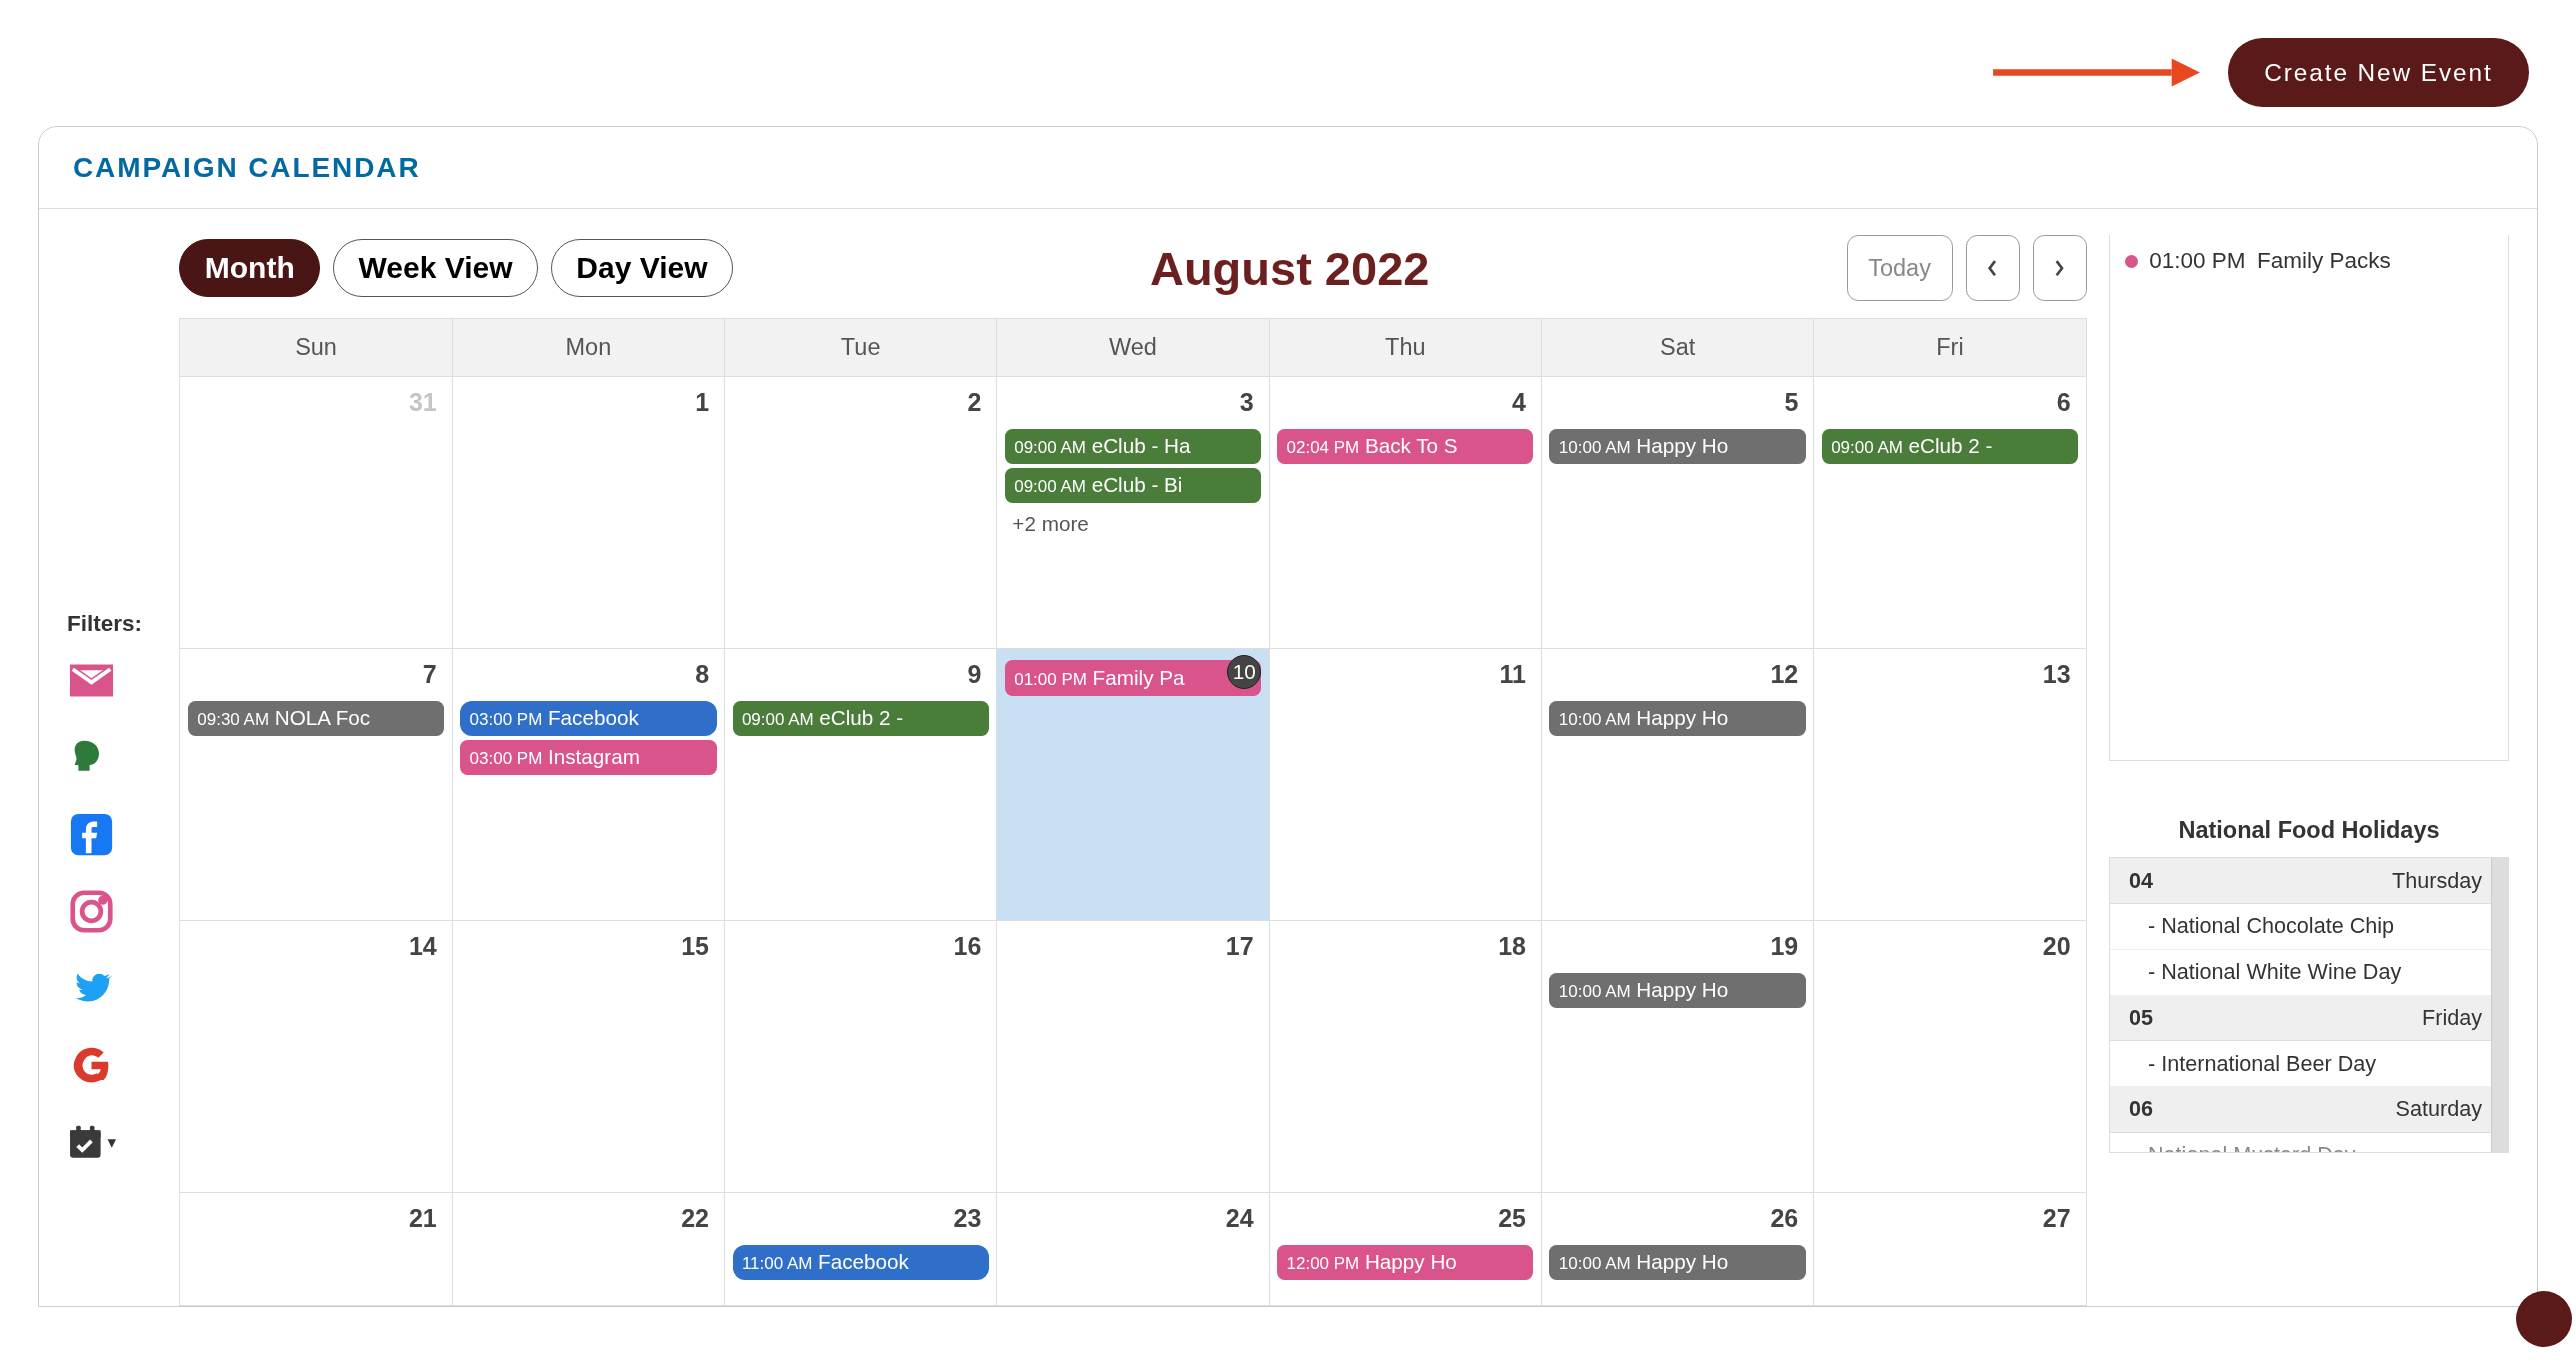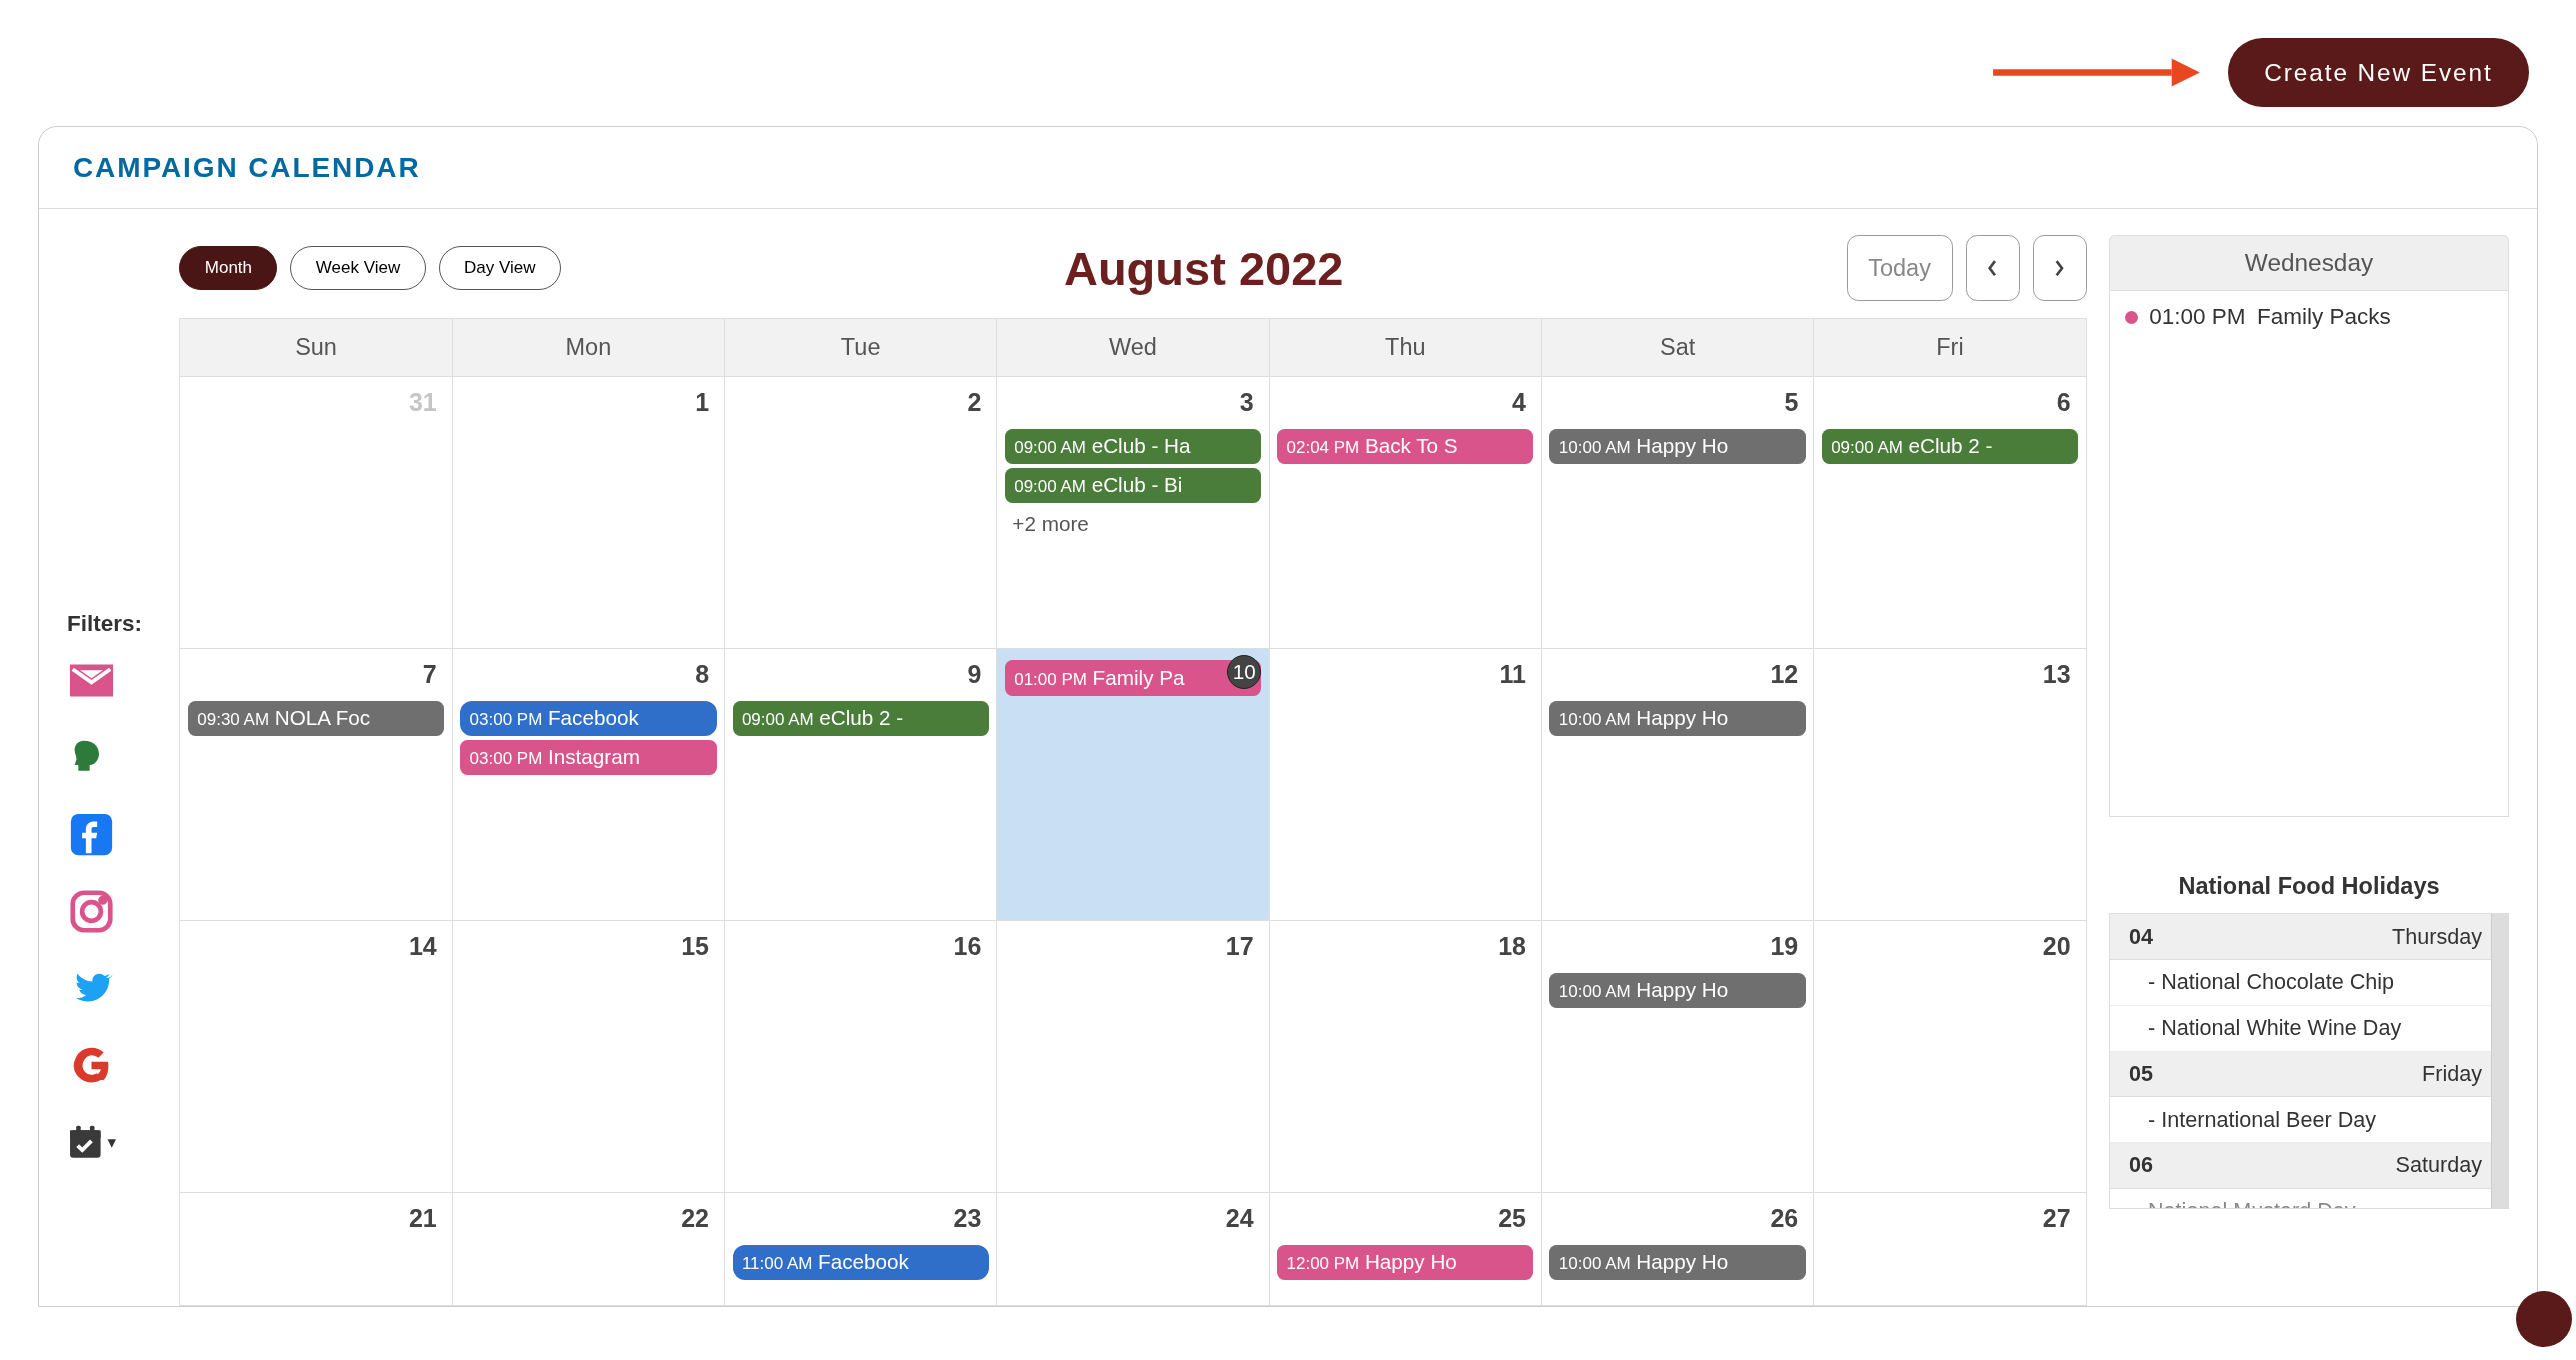--- a/index.html
+++ b/index.html
@@ -20,21 +20,21 @@
 
 .filters-col { width: 103px; padding-top: 376px; }
 .filters-label { font-size: 22.5px; font-weight: 600; margin-bottom: 19px; }
 .filter-icons { display: flex; flex-direction: column; gap: 28px; }
 .filter-icon { width: 49px; height: 49px; display: flex; align-items: center; justify-content: center; cursor: pointer; }
 .filter-icon svg { width: 45px; height: 45px; }
 
 .calendar-col { flex: 1; }
 .cal-toolbar { display: flex; align-items: center; justify-content: space-between; margin-bottom: 17px; }
 .view-btns { display: flex; gap: 13px; }
-.view-btn { border: 1.9px solid #555; background: #fff; border-radius: 38px; padding: 11.3px 24.4px; font-size: 17px; cursor: pointer; font-weight: 400; }
+.view-btn { border: 1.9px solid #555; background: #fff; border-radius: 38px; padding: 11.3px 24.4px; font-size: 30px; cursor: pointer; font-weight: 700; }
 .view-btn.active { background: #4a1515; color: #fff; border-color: #4a1515; }
 .cal-title { color: #6b1f1f; font-size: 47px; font-weight: 700; }
 .nav-btns { display: flex; gap: 13px; }
 .nav-btn { border: 1.9px solid #999; background: #fff; border-radius: 11.3px; padding: 9.4px 20.7px; font-size: 23.5px; cursor: pointer; color: #888; height: 66px; display:flex; align-items:center;}
 .nav-btn.arrow { width: 54px; justify-content:center; font-size: 28px; color:#444;}
 
 .cal-grid { border: 0.9px solid #ddd; background:#fff; }
 .cal-head-row { display: flex; background: #f2f2f2; }
 .cal-head-cell { flex: 1; text-align: center; padding: 15px 0; font-size: 23.5px; color: #555; border-right: 0.9px solid #ddd; }
 .cal-head-cell:last-child { border-right: none; }
@@ -281,21 +281,20 @@
                 </div>
                 <div class="cal-cell">
                   <div class="day-num">27</div>
                 </div>
               </div>
             </div>
         </div>
       </div>
 
       <div class="side-col">
-        <div class="side-day-header">Wednesday</div>
         <div class="side-day-body">
           <div class="side-event">
             <span class="dot"></span>
             <span>01:00 PM</span>
             <span>Family Packs</span>
           </div>
         </div>
 
         <div class="holidays">
           <div class="hol-title">National Food Holidays</div>

